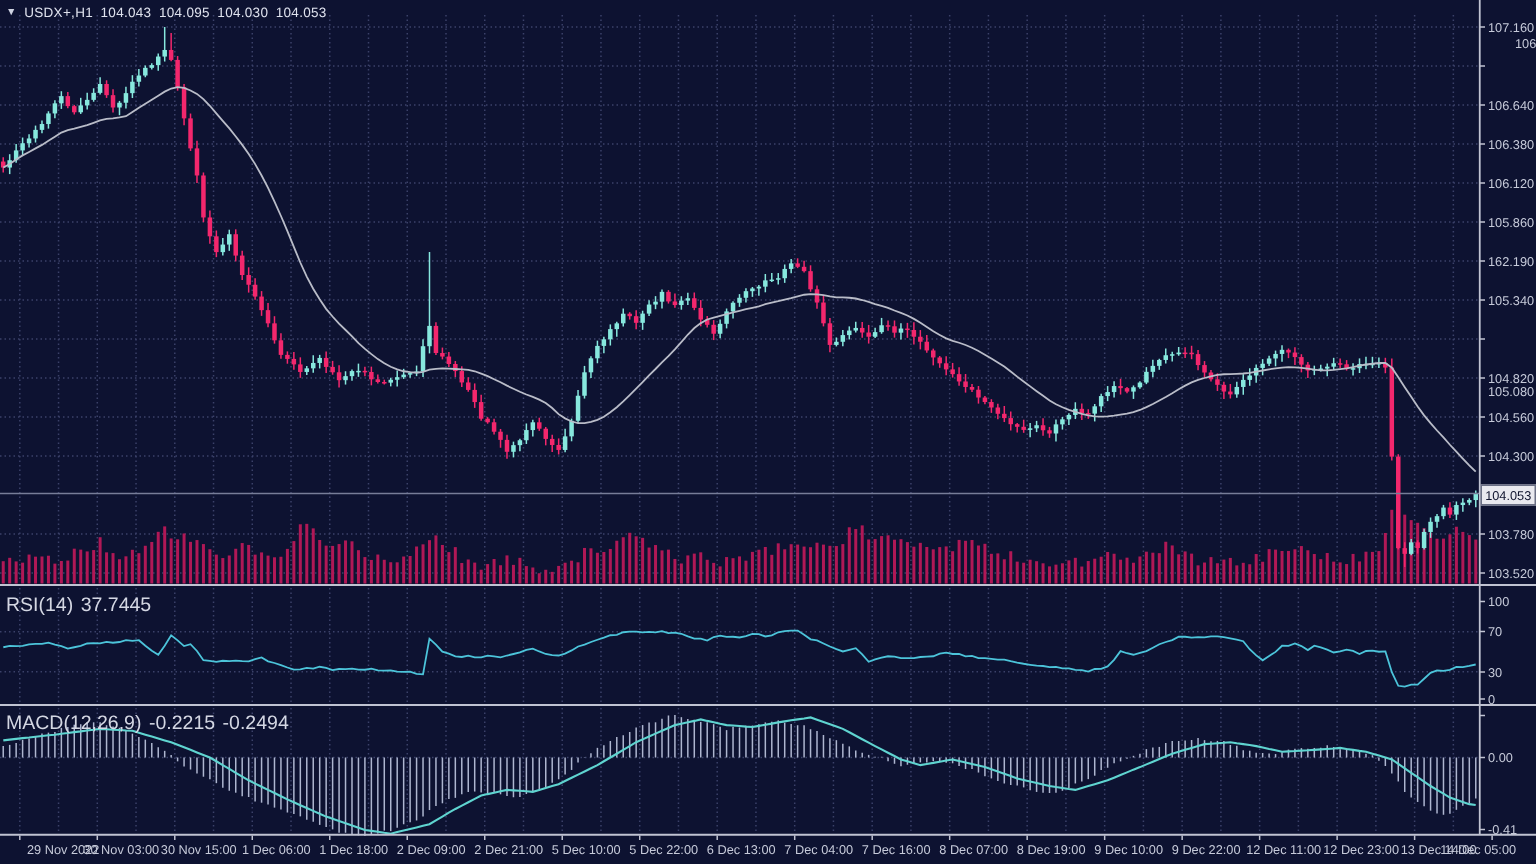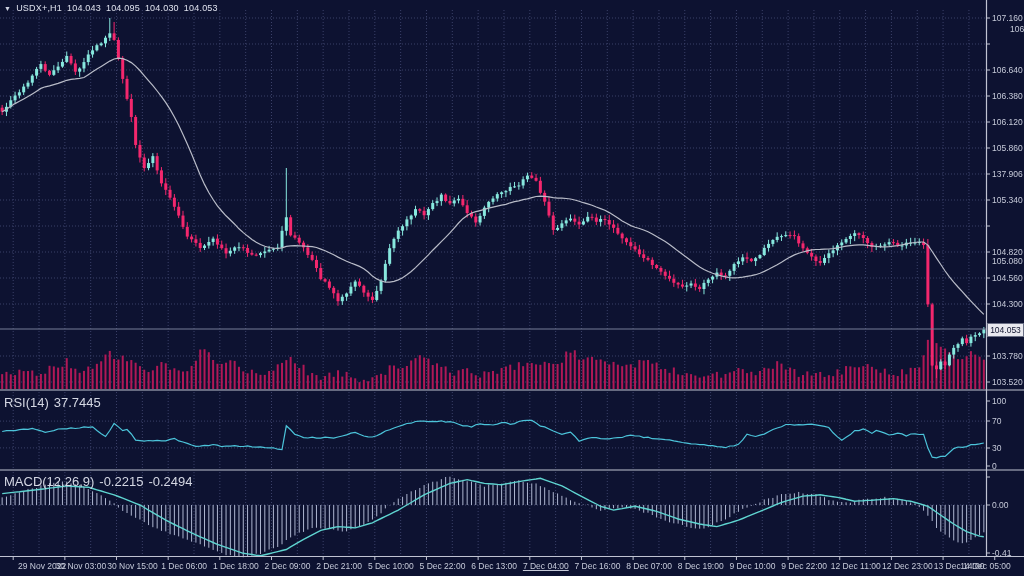--- a/index.html
+++ b/index.html
@@ -1158,41 +1158,41 @@
 
   <div class="badge" style="top: 323px;">104.053</div>
 
   <div id="price-axis" class="axis-strip" style="left:986px;top:0;width:38px;height:455px;">
       <div class="axis-label price-label" style="top: 13px; left: 6px;">107.160</div>
       <div class="axis-label price-label" style="top: 24px; left: 6px; margin-left: 18px;">106.900</div>
       <div class="axis-label price-label" style="top: 65px; left: 6px;">106.640</div>
       <div class="axis-label price-label" style="top: 91px; left: 6px;">106.380</div>
       <div class="axis-label price-label" style="top: 117px; left: 6px;">106.120</div>
       <div class="axis-label price-label" style="top: 143px; left: 6px;">105.860</div>
-      <div class="axis-label price-label" style="top: 169px; left: 6px;">137.906</div>
+      <div class="axis-label price-label" style="top: 169px; left: 6px;">162.190</div>
       <div class="axis-label price-label" style="top: 195px; left: 6px;">105.340</div>
       <div class="axis-label price-label" style="top: 221px; left: 6px; margin-top: 35px;">105.080</div>
       <div class="axis-label price-label" style="top: 247px; left: 6px;">104.820</div>
       <div class="axis-label price-label" style="top: 273px; left: 6px;">104.560</div>
       <div class="axis-label price-label" style="top: 299px; left: 6px;">104.300</div>
       <div class="axis-label price-label" style="top: 351px; left: 6px;">103.780</div>
       <div class="axis-label price-label" style="top: 377px; left: 6px;">103.520</div>
     </div>
   <div id="time-axis" class="axis-strip" style="left:0;top:557px;width:872px;height:19px;margin-left:16px;">
       <div class="axis-label time-label first" style="left: 2px; top: 4px;">29 Nov 2022</div>
       <div class="axis-label time-label" style="left: 64.86px; top: 4px;">30 Nov 03:00</div>
       <div class="axis-label time-label" style="left: 116.52px; top: 4px;">30 Nov 15:00</div>
       <div class="axis-label time-label" style="left: 168.18px; top: 4px;">1 Dec 06:00</div>
       <div class="axis-label time-label" style="left: 219.84px; top: 4px;">1 Dec 18:00</div>
       <div class="axis-label time-label" style="left: 271.5px; top: 4px;">2 Dec 09:00</div>
       <div class="axis-label time-label" style="left: 323.16px; top: 4px;">2 Dec 21:00</div>
       <div class="axis-label time-label" style="left: 374.82px; top: 4px;">5 Dec 10:00</div>
       <div class="axis-label time-label" style="left: 426.48px; top: 4px;">5 Dec 22:00</div>
       <div class="axis-label time-label" style="left: 478.14px; top: 4px;">6 Dec 13:00</div>
-      <div class="axis-label time-label" style="left: 529.8px; top: 4px; text-decoration: underline;">7 Dec 04:00</div>
+      <div class="axis-label time-label" style="left: 529.8px; top: 4px;">7 Dec 04:00</div>
       <div class="axis-label time-label" style="left: 581.46px; top: 4px;">7 Dec 16:00</div>
       <div class="axis-label time-label" style="left: 633.12px; top: 4px;">8 Dec 07:00</div>
       <div class="axis-label time-label" style="left: 684.78px; top: 4px;">8 Dec 19:00</div>
       <div class="axis-label time-label" style="left: 736.44px; top: 4px;">9 Dec 10:00</div>
       <div class="axis-label time-label" style="left: 788.1px; top: 4px;">9 Dec 22:00</div>
       <div class="axis-label time-label" style="left: 839.76px; top: 4px;">12 Dec 11:00</div>
       <div class="axis-label time-label" style="left: 891.42px; top: 4px;">12 Dec 23:00</div>
       <div class="axis-label time-label" style="left: 943.08px; top: 4px;">13 Dec 14:00</div>
       <div class="axis-label time-label last" style="left: 994.74px; top: 4px;">14 Dec 05:00</div>
     </div>

